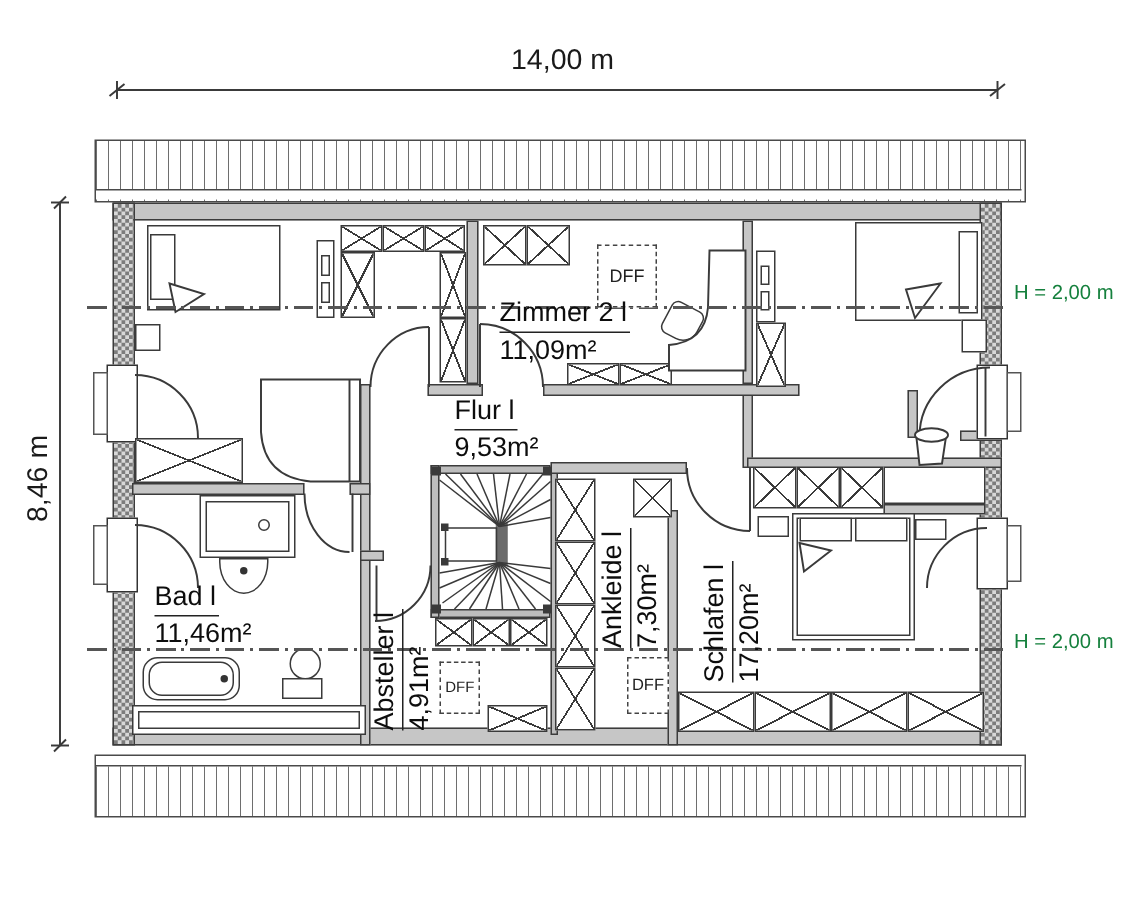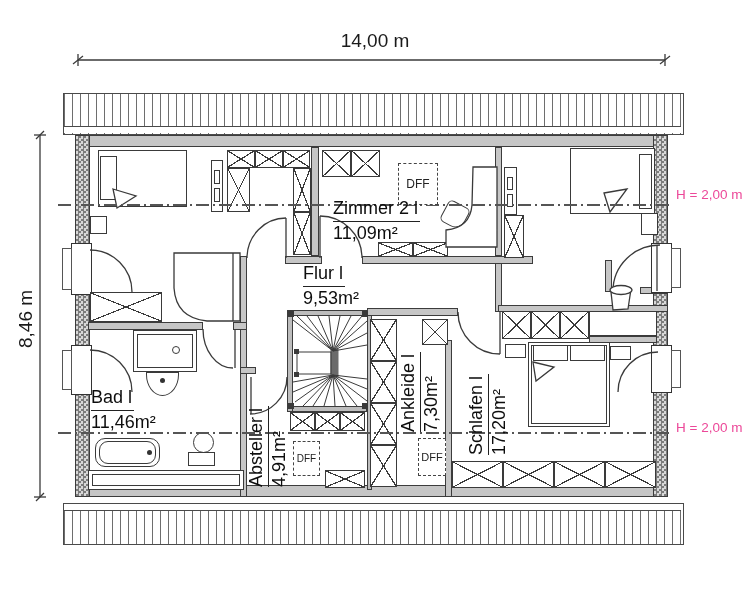--- a/index.html
+++ b/index.html
@@ -29,21 +29,21 @@
   .dff{position:absolute;border:1.6px dashed #444;box-sizing:border-box;background:#fff;
        display:flex;align-items:center;justify-content:center;font-size:12px;color:#222;}
   .dashdot{position:absolute;height:1.5px;
        background:repeating-linear-gradient(90deg,#555 0 13px,transparent 13px 17px,#555 17px 19px,transparent 19px 23px);}
   
   .rlabel{position:absolute;font-size:18px;line-height:23px;white-space:nowrap;color:#0d0d0d;}
   .rlabel .nm{display:inline-block;border-bottom:1.6px solid #222;padding:0 2px 1px 0;}
   .vlabel{position:absolute;font-size:18px;white-space:nowrap;color:#0d0d0d;
           transform:rotate(-90deg);transform-origin:left top;}
   .vlabel .nm{display:inline-block;border-bottom:1.6px solid #222;padding:0 2px 1px 0;}
-  .hmark{position:absolute;font-size:13.5px;color:#ec4899;white-space:nowrap;}
+  .hmark{position:absolute;font-size:13.5px;color:#15803d;white-space:nowrap;}
   .dimlabel{position:absolute;font-size:19px;color:#1a1a1a;white-space:nowrap;}
   .chair{position:absolute;background:#fff;border:1.2px solid #3a3a3a;box-sizing:border-box;
          border-radius:5px 5px 11px 5px;}
   svg.ovl{position:absolute;left:0;top:0;pointer-events:none;}
 </style>
 </head>
 <body>
 
 <div id="plan">
 
@@ -258,21 +258,21 @@
   <div class="rlabel" style="left:333px;top:197px;">
     <span class="nm">Zimmer 2 l</span>
     <div>11,09m²</div>
   </div>
   <div class="rlabel" style="left:533px;top:223px;">
   </div>
   <div class="rlabel" style="left:303px;top:262px;">
     <span class="nm">Flur l</span>
     <div>9,53m²</div>
   </div>
-  <div class="rlabel" style="left:91px;top:386px;">
+  <div class="rlabel" style="left:103px;top:386px;">
     <span class="nm">Bad l</span>
     <div>11,46m²</div>
   </div>
 
   <div class="vlabel" style="left:246px;top:487px;">
     <span class="nm">Absteller l</span>
   </div>
   <div class="vlabel" style="left:269px;top:487px;">4,91m²</div>
   <div class="vlabel" style="left:398px;top:432px;">
     <span class="nm">Ankleide l</span>

